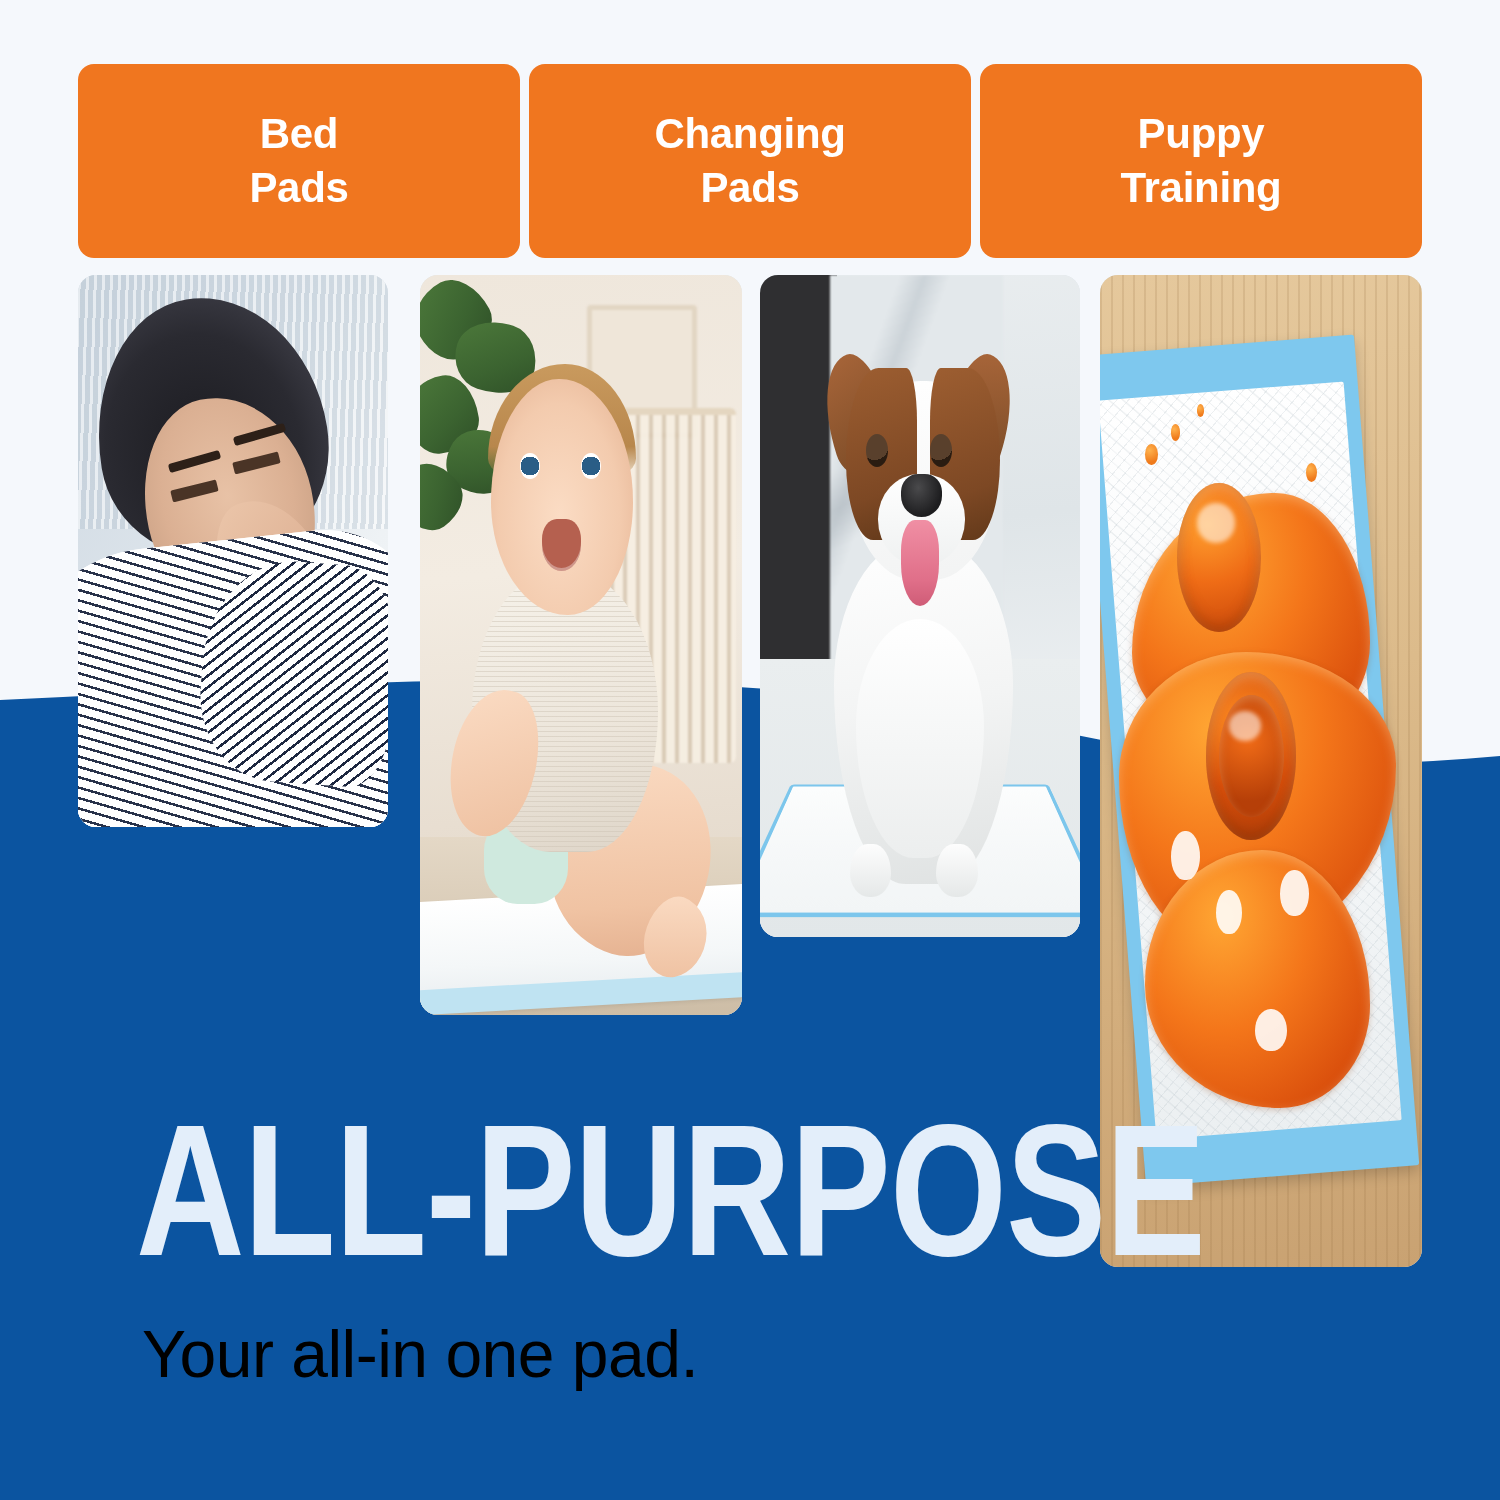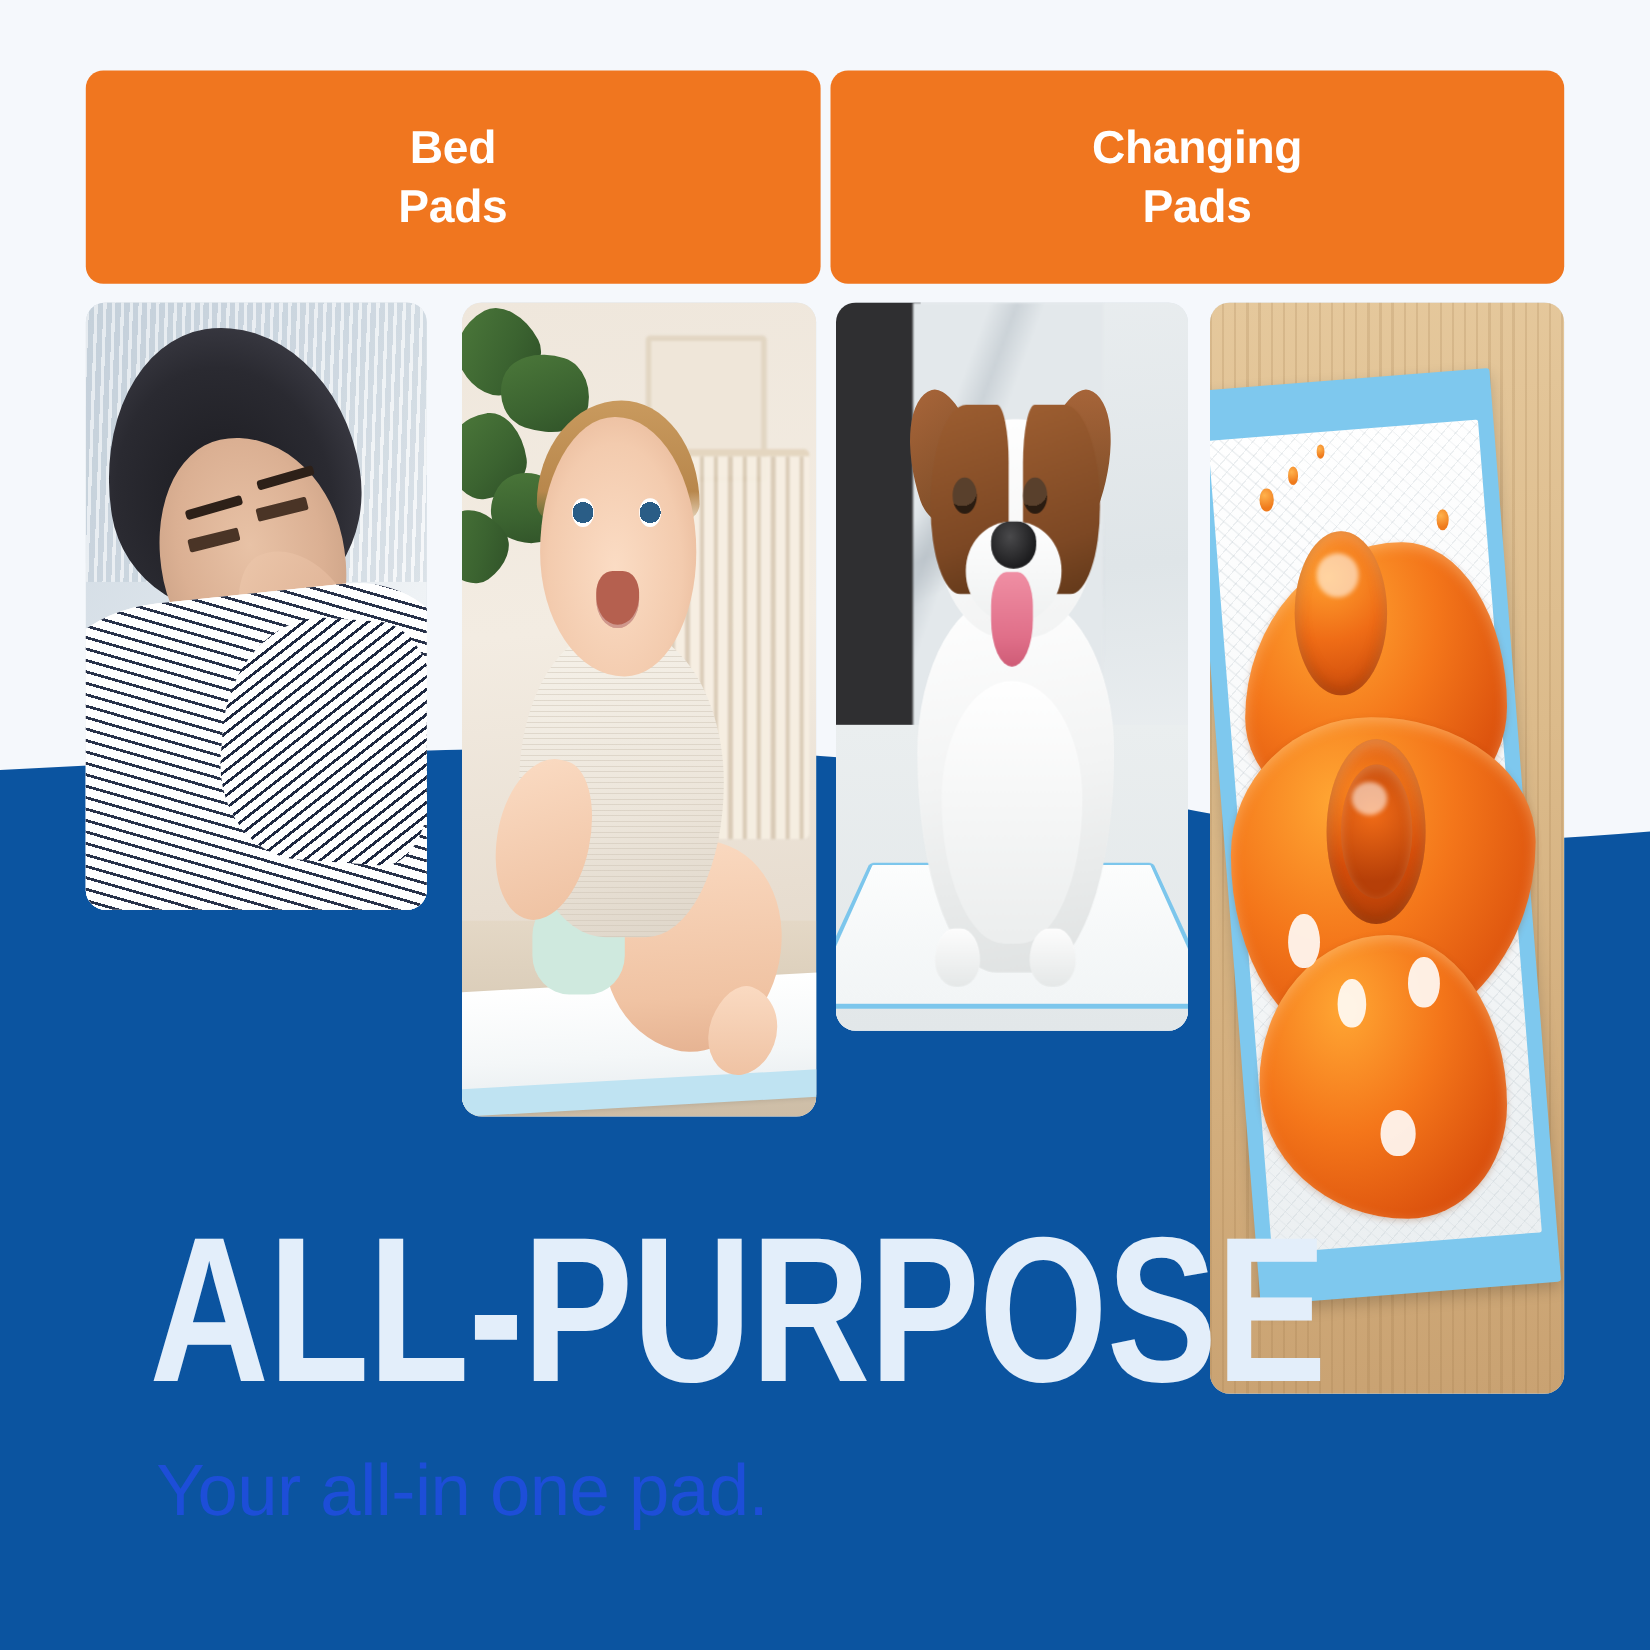--- a/index.html
+++ b/index.html
@@ -382,21 +382,21 @@
     font-size:188px;
     font-weight:bold;
     letter-spacing:-1px;
     line-height:0.92;
     transform:scaleX(0.80);
     transform-origin:left top;
     white-space:nowrap;
   }
   .subline {
     position:absolute; left:142px; top:1316px;
-    color:#1d4ed8;
+    color:#000000;
     font-size:66px;
     font-weight:500;
     letter-spacing:-0.5px;
     white-space:nowrap;
   }
 </style>
 </head>
 <body>
 
 <div id="stage">
@@ -504,18 +504,20 @@
       <div class="p4-finger" style="left:56%; top:60%; width:9%;  height:4.6%;"></div>
       <div class="p4-finger" style="left:48%; top:74%; width:10%; height:4.2%;"></div>
     </div>
   </div>
 
   <div class="badge-row">
     <div class="badge">Bed
 Pads</div>
     <div class="badge">Changing
 Pads</div>
+    <div class="badge">Puppy
+Training</div>
   </div>
 
   <div class="headline">ALL-PURPOSE</div>
   <div class="subline">Your all-in one pad.</div>
 
 </div>
 
 </body></html>

